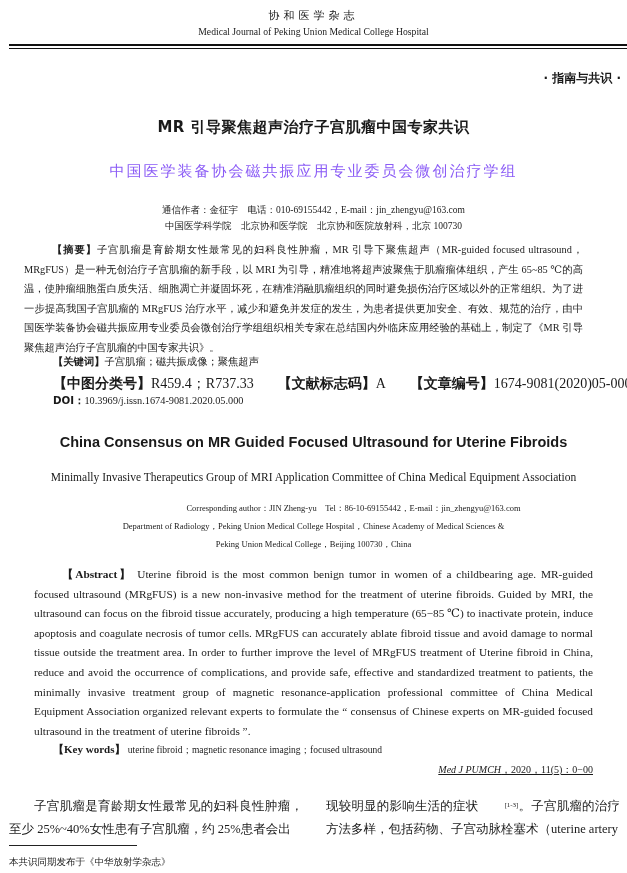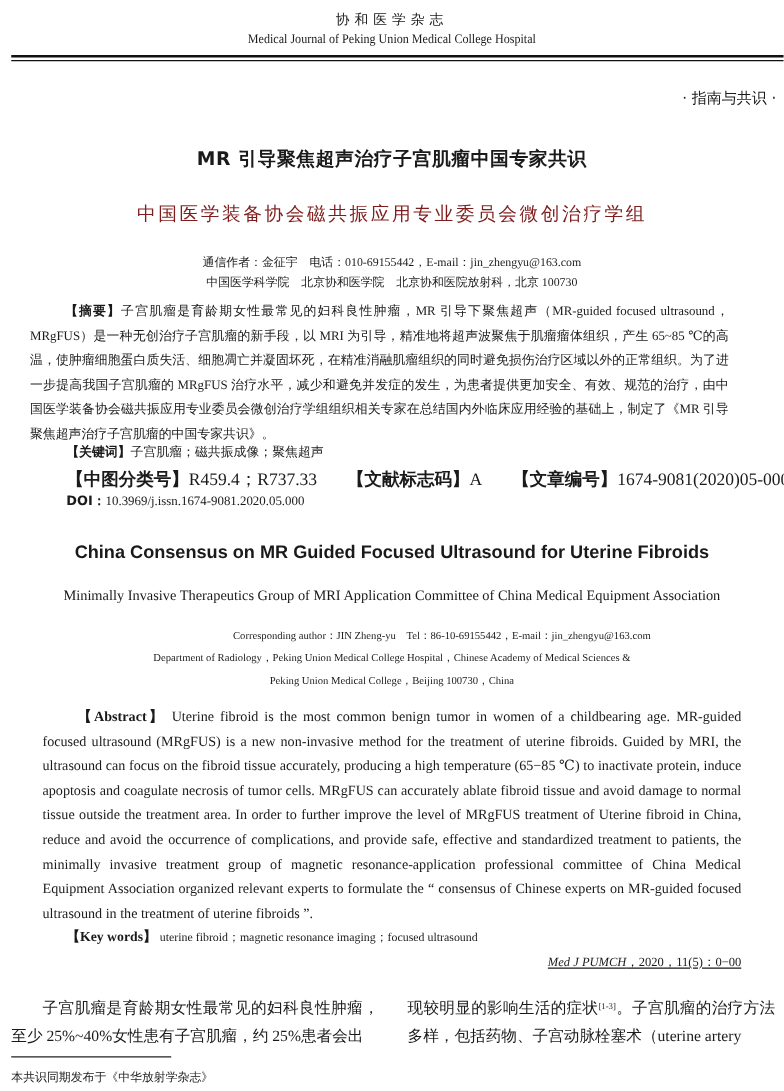--- a/index.html
+++ b/index.html
@@ -4,23 +4,23 @@
 <style>
   html, body { margin:0; padding:0; background:#ffffff; }
   body { width:627px; height:873px; position:relative; overflow:hidden; color:#1a1a1a;
          font-family:"Liberation Serif", "DejaVu Serif", serif; }
   .abs { position:absolute; }
   .center { left:0; width:627px; text-align:center; }
   .journal-cn { top:8px; font-size:11px; letter-spacing:4px; }
   .journal-en { top:26px; font-size:10.5px; transform:scaleX(0.92); transform-origin:center; }
   .rule-thick { left:9px; width:618px; top:44px; height:2px; background:#111; }
   .rule-thin { left:9px; width:618px; top:48px; height:1px; background:#111; }
-  .section-tag { right:6px; top:70px; font-size:12px; font-weight:normal; font-family:"DejaVu Sans", sans-serif; }
+  .section-tag { right:6px; top:70px; font-size:12px; font-weight:bold; font-family:"DejaVu Sans", sans-serif; }
   .title-cn { top:118px; font-size:15px; font-weight:bold; font-family:"DejaVu Sans", sans-serif; letter-spacing:0.5px; }
-  .group-cn { top:162px; font-size:15px; letter-spacing:2px; color:#7f1d1d; }
+  .group-cn { top:162px; font-size:15px; letter-spacing:2px; color:#8b5cf6; }
   .corr-cn { top:204px; font-size:9.5px; }
   .affil-cn { top:220px; font-size:9.5px; }
   .para { left:24px; width:559px; font-size:10.3px; line-height:19.5px; text-align:justify; }
   .abstract-cn { top:240px; text-indent:28px; }
   .lbl-b { font-weight:bold; font-family:"DejaVu Sans", sans-serif; }
   .kw-cn { top:355px; left:53px; font-size:10.3px; }
   .clc-cn { top:375px; left:53px; font-size:14px; white-space:nowrap; }
   .clc-cn span.gap { display:inline-block; width:24px; }
   .doi { top:394px; left:53px; font-size:10.3px; }
   .title-en { top:434px; font-size:14.5px; font-weight:bold; font-family:"Liberation Sans", sans-serif; }
@@ -28,21 +28,21 @@
   .corr-en { top:503px; font-size:8.5px;padding-left:40px; }
   .affil-en1 { top:521px; font-size:8.5px; }
   .affil-en2 { top:539px; font-size:8.5px; }
   .abstract-en { top:565px; left:34px; width:559px; font-size:11.3px; line-height:19.6px; text-align:justify; text-indent:28px; }
   .kw-en { top:742px; left:53px; font-size:9.5px; }
   .kw-en .lbl-b { font-size:11px; font-family:"Liberation Serif", serif; }
   .cite { top:763px; right:34px; font-size:10px;text-decoration:underline; }
   .cite i { font-style:italic; }
   .body-left { top:795px; left:9px; width:294px; font-size:12.5px; line-height:23px; text-align:justify; text-indent:25px; }
   .body-right { top:795px; left:326px; width:294px; font-size:12.5px; line-height:23px; text-align:justify; }
-  .body-right sup { font-size:7px; vertical-align:top; position:relative; top:-1px; }
+  .body-right sup { font-size:7px; vertical-align:top; position:relative; top:-1px;margin-left:26px; }
   .footnote-rule { left:9px; top:845px; width:128px; height:1px; background:#222; }
   .footnote { left:9px; top:856px; font-size:9.5px; font-family:"DejaVu Sans", sans-serif; }
 </style>
 </head>
 <body>
 
 <div class="abs center journal-cn">协和医学杂志</div>
 <div class="abs center journal-en">Medical Journal of Peking Union Medical College Hospital</div>
 <div class="abs rule-thick"></div>
 <div class="abs rule-thin"></div>

